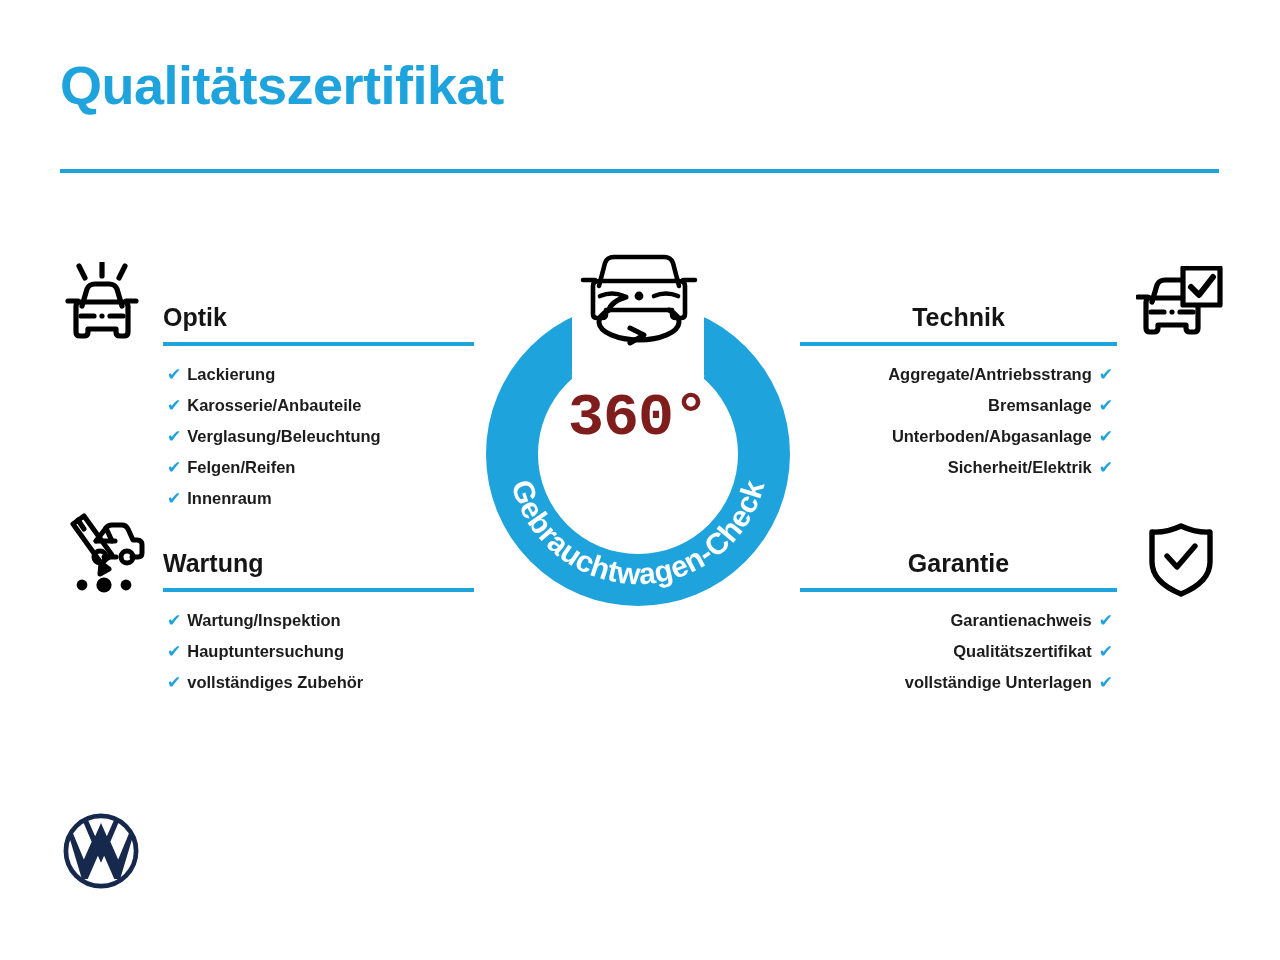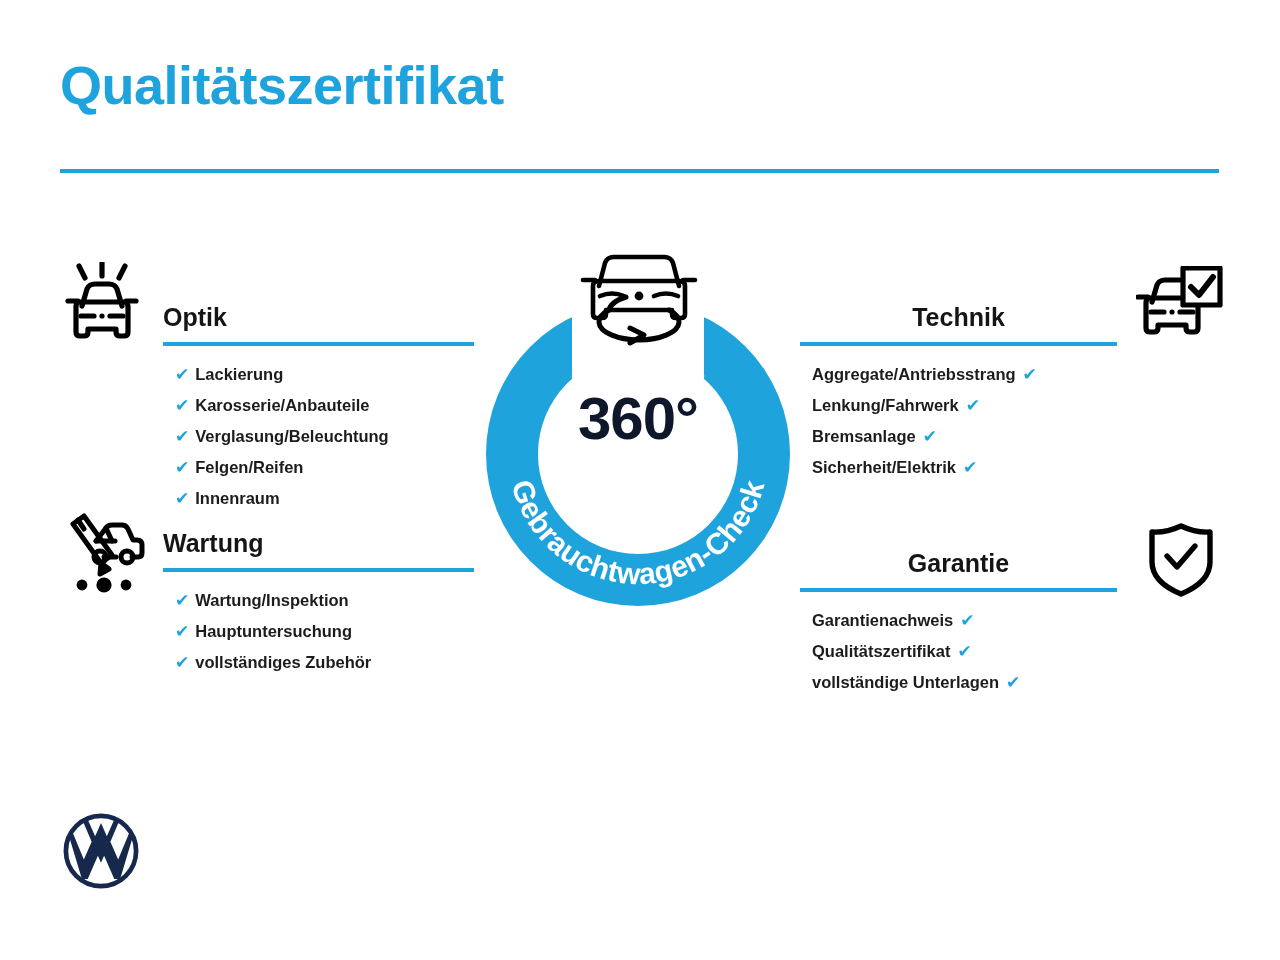--- a/index.html
+++ b/index.html
@@ -56,21 +56,21 @@
   .sec-rule {
     position: absolute;
     left: 0;
     bottom: 0;
     height: 4px;
     width: 100%;
     background: #1FA3DD;
   }
   .sec-list {
     list-style: none;
-    margin: 12px;
+    margin: 4px;
     padding: 0;
     margin-top: 13px;
   }
   .sec-list li {
     font-size: 16.5px;
     font-weight: 600;
     line-height: 30px;
     color: #1c1c1c;
     white-space: nowrap;
   }
@@ -80,21 +80,21 @@
     font-size: 17px;
   }
 
   
   .left .sec-title { text-align: left; }
   .left .sec-list li { text-align: left; }
   .left .tick { margin-right: 6px; }
 
   
   .right .sec-title { text-align: center; }
-  .right .sec-list li { }
+  .right .sec-list li { text-align: right; }
   .right .tick { margin-left: 7px; }
 
   .sec-icon {
     position: absolute;
     color: #000;
   }
 
   
   #center-badge {
     position: absolute;
@@ -105,22 +105,23 @@
   }
   #badge-ring { position: absolute; left: 0; top: 42px; width: 352px; height: 324px; }
   #badge-car  { position: absolute; left: 110px; top: 0px; width: 134px; height: 100px; }
   #badge-value {
     position: absolute;
     left: 0; top: 134px;
     width: 352px;
     text-align: center;
     font-size: 60px;
     font-weight: 700;
-    color: #0f172a;
+    color: #7f1d1d;
     letter-spacing: -1px;
+    font-family: Liberation Mono, monospace;
   }
   #badge-arc-text { position: absolute; left: 0; top: 42px; width: 352px; height: 324px; }
   #badge-arc-text text {
     fill: #ffffff;
     font-family: "Liberation Sans", sans-serif;
     font-size: 30px;
     font-weight: 700;
     letter-spacing: 0.2px;
   }
 
@@ -174,21 +175,21 @@
 
     <line x1="10" y1="39" x2="20" y2="39"></line>
     <line x1="68" y1="39" x2="78" y2="39"></line>
 
     <line x1="23" y1="54" x2="36" y2="54"></line>
     <line x1="52" y1="54" x2="65" y2="54"></line>
     <circle cx="44" cy="54" r="2.6" fill="#000" stroke="none"></circle>
   </svg>
 </div>
 
-<div class="section left" style="left:163px; top:526px; width:311px;">
+<div class="section left" style="left:163px; top:546px; width:311px;">
   <div class="sec-head">
     <div class="sec-title">Wartung</div>
     <div class="sec-rule"></div>
   </div>
   <ul class="sec-list">
     <li><span class="tick">✔</span><span>Wartung/Inspektion</span></li>
     <li><span class="tick">✔</span><span>Hauptuntersuchung</span></li>
     <li><span class="tick">✔</span><span>vollständiges Zubehör</span></li>
   </ul>
 </div>
@@ -212,22 +213,22 @@
   </svg>
 </div>
 
 <div class="section right" style="left:800px; top:300px; width:317px;">
   <div class="sec-head">
     <div class="sec-title">Technik</div>
     <div class="sec-rule"></div>
   </div>
   <ul class="sec-list">
     <li><span>Aggregate/Antriebsstrang</span><span class="tick">✔</span></li>
-    <li><span>Lenkung/Fahrwerk</span><span class="tick">✔</span></li>
     <li><span>Bremsanlage</span><span class="tick">✔</span></li>
+    <li><span>Unterboden/Abgasanlage</span><span class="tick">✔</span></li>
     <li><span>Sicherheit/Elektrik</span><span class="tick">✔</span></li>
   </ul>
 </div>
 <div class="sec-icon" style="left:1136px; top:266px;">
   <svg width="88" height="78" viewBox="0 0 88 78" fill="none" stroke="#000" stroke-width="5.2" stroke-linecap="round" stroke-linejoin="round">
 
     <path d="M16 36 L21 19 Q23 14 29 14 L44 14"></path>
 
     <path d="M10 36 Q10 32 15 32 L57 32 Q62 32 62 36 L62 62 Q62 66 58 66 L54 66 Q50 66 50 62 L50 59 L22 59 L22 62 Q22 66 18 66 L14 66 Q10 66 10 62 Z"></path>
 

